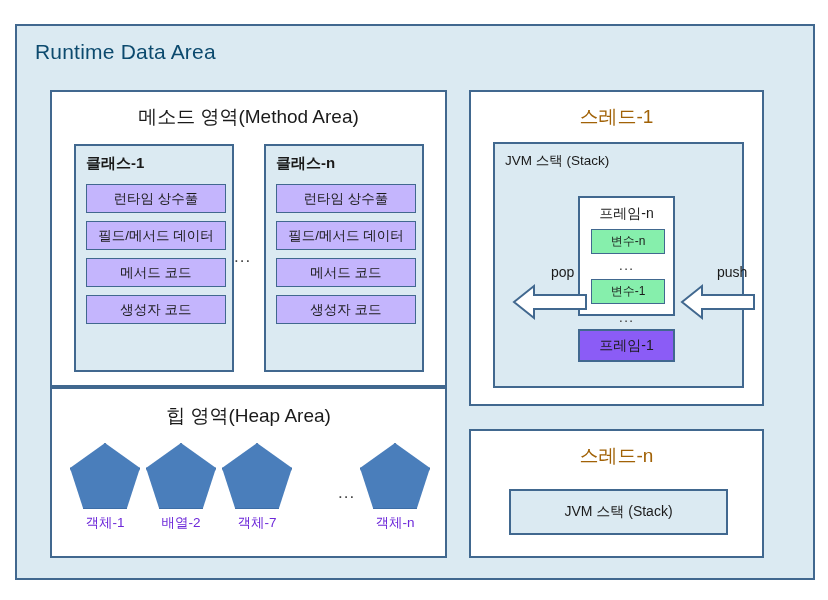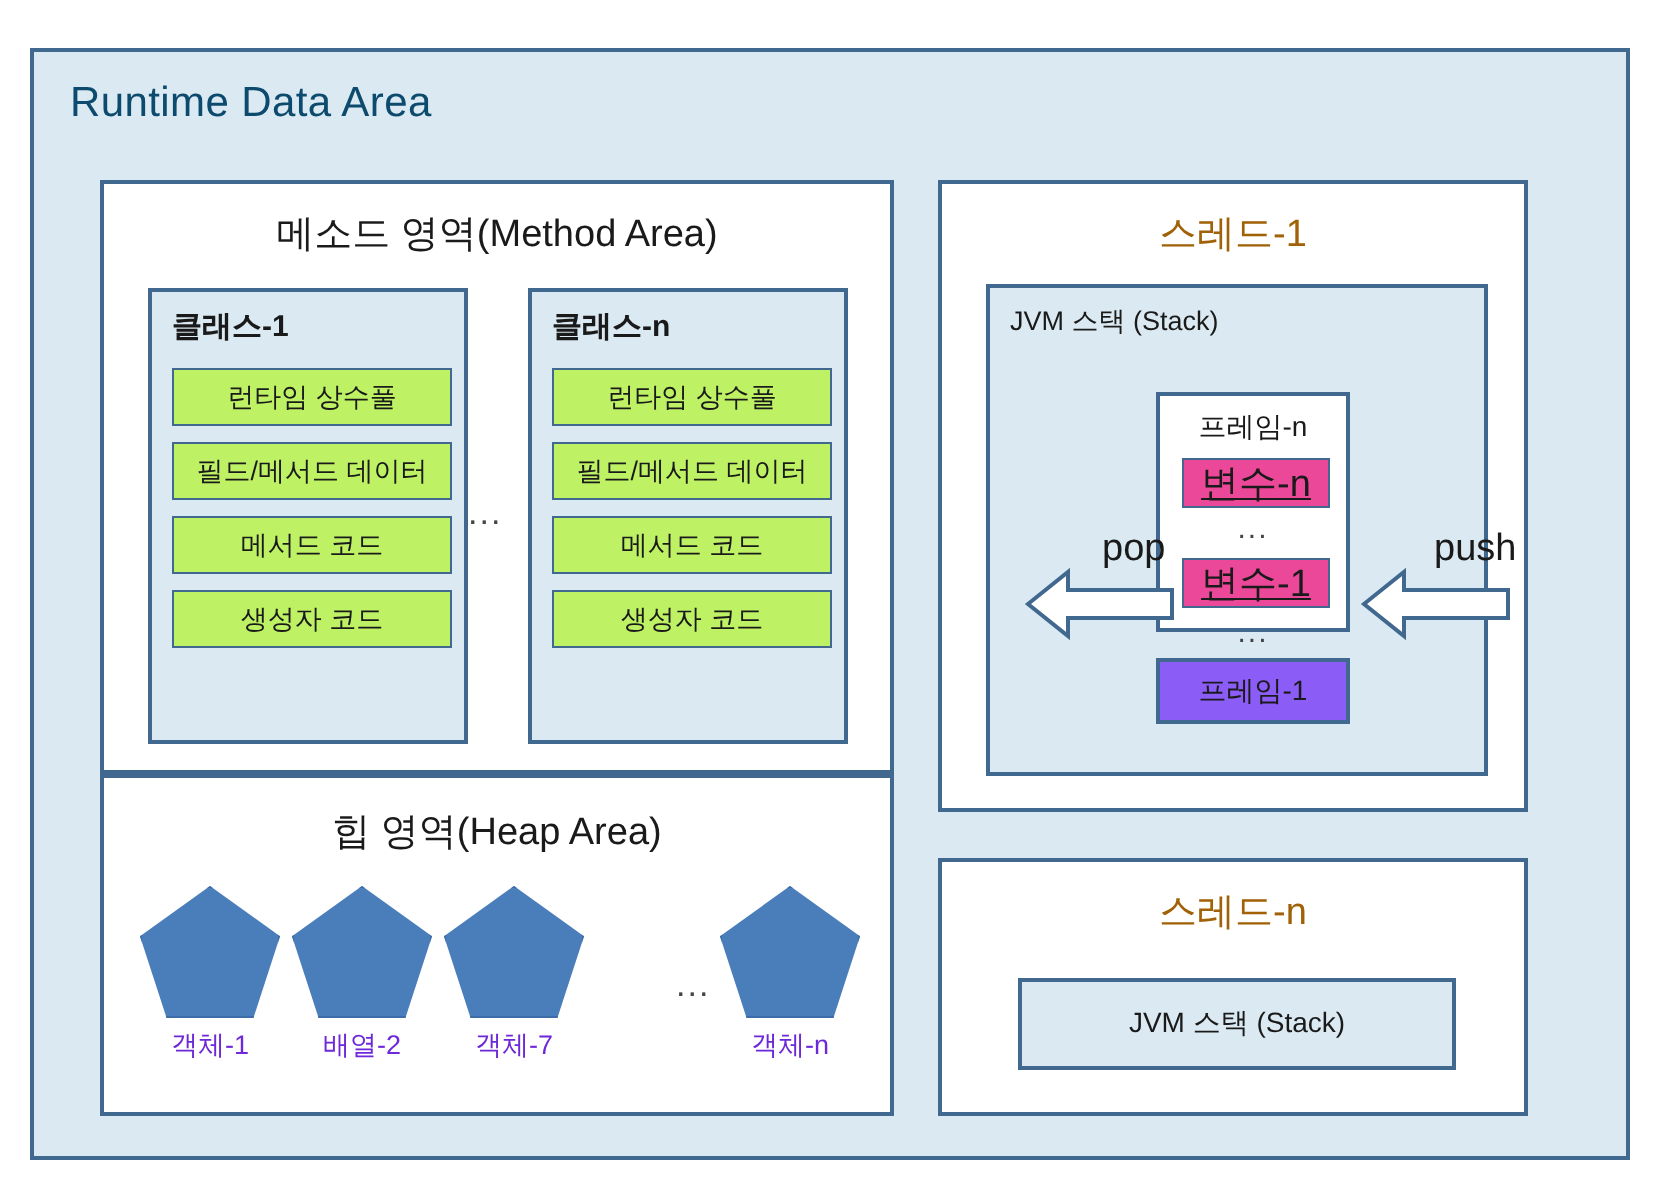--- a/index.html
+++ b/index.html
@@ -49,21 +49,21 @@
   .class-title {
     position: absolute; left: 10px; top: 8px;
     font-size: 15px; font-weight: bold; color: #1a1a1a;
   }
   .class-items {
     position: absolute; left: 10px; top: 38px;
     width: 140px;
     display: flex; flex-direction: column; gap: 8px;
   }
   .class-item {
-    height: 29px; background: #bef264;
+    height: 29px; background: #c4b5fd;
     border: 1.6px solid #41688f;
     display: flex; align-items: center; justify-content: center;
     font-size: 13.5px; color: #1a1a1a; white-space: nowrap;
   }
   .class-sep {
     position: absolute; left: 182px; top: 155px;
     font-size: 17px; color: #444; letter-spacing: 1px;
   }
 
   
@@ -125,23 +125,23 @@
     width: 97px; height: 120px;
     background: #ffffff;
     border: 2px solid #41688f;
   }
   .frame-label {
     position: absolute; left: 0; top: 7px; width: 100%;
     text-align: center; font-size: 14px; color: #1a1a1a;
   }
   .var-box {
     position: absolute; left: 11px; width: 74px; height: 25px;
-    background: #ec4899; border: 1.6px solid #41688f;
-    display: flex; align-items: center; justify-content: center;
-    font-size: 19px; color: #1a1a1a; text-decoration: underline;
+    background: #86efac; border: 1.6px solid #41688f;
+    display: flex; align-items: center; justify-content: center;
+    font-size: 12px; color: #1a1a1a;
   }
   .var-box.v-n { top: 31px; }
   .var-box.v-1 { top: 81px; }
   .frame-dots {
     position: absolute; left: 0; top: 58px; width: 100%;
     text-align: center; font-size: 15px; color: #444; letter-spacing: 1px;
   }
 
   .stack-dots {
     position: absolute; left: 83px; top: 164px; width: 97px;
@@ -152,21 +152,21 @@
     left: 83px; top: 185px;
     width: 97px; height: 33px;
     background: #8b5cf6; border: 2px solid #41688f;
     display: flex; align-items: center; justify-content: center;
     font-size: 14px; color: #1a1a1a;
   }
 
   
   .arrow { position: absolute; }
   .arrow-label {
-    position: absolute; font-size: 19px; color: #1a1a1a;
+    position: absolute; font-size: 14px; color: #1a1a1a;
   }
   .pop-arrow  { left: 495px; top: 257px; }
   .pop-label  { left: 534px; top: 238px; }
   .push-arrow { left: 663px; top: 257px; }
   .push-label { left: 700px; top: 238px; }
 
   
   .threadn {
     position: absolute;
     left: 452px; top: 403px;

